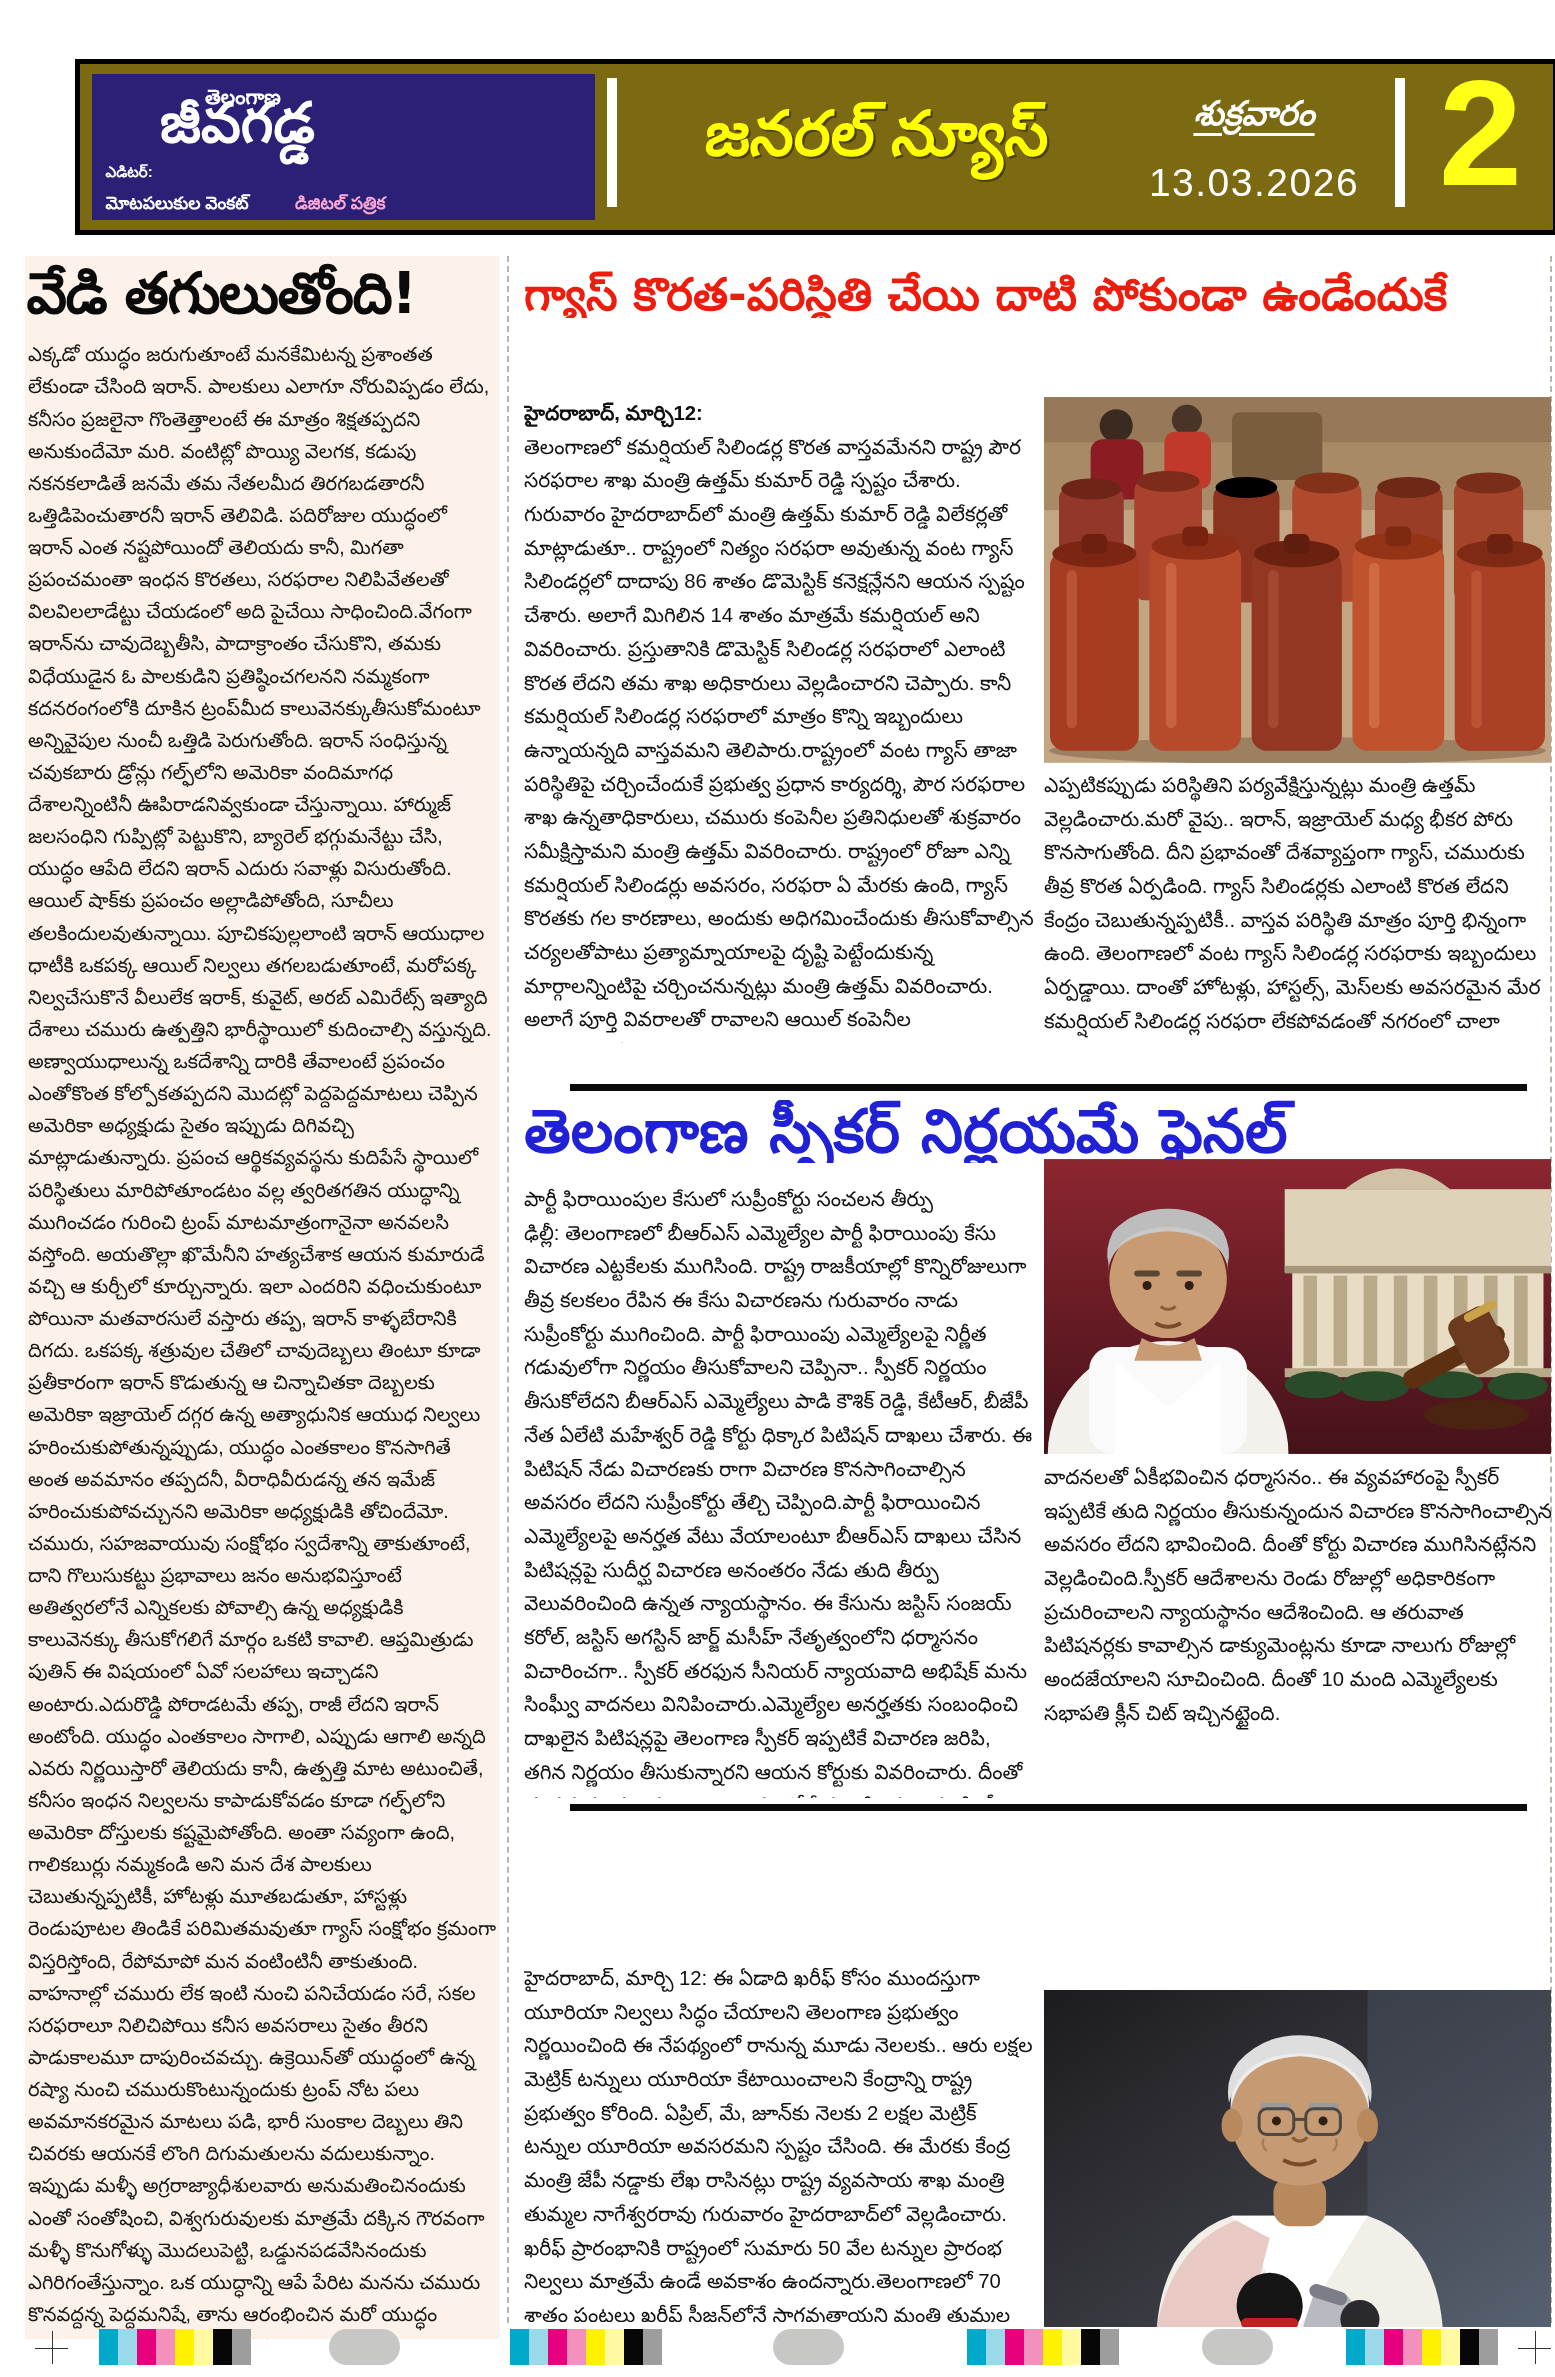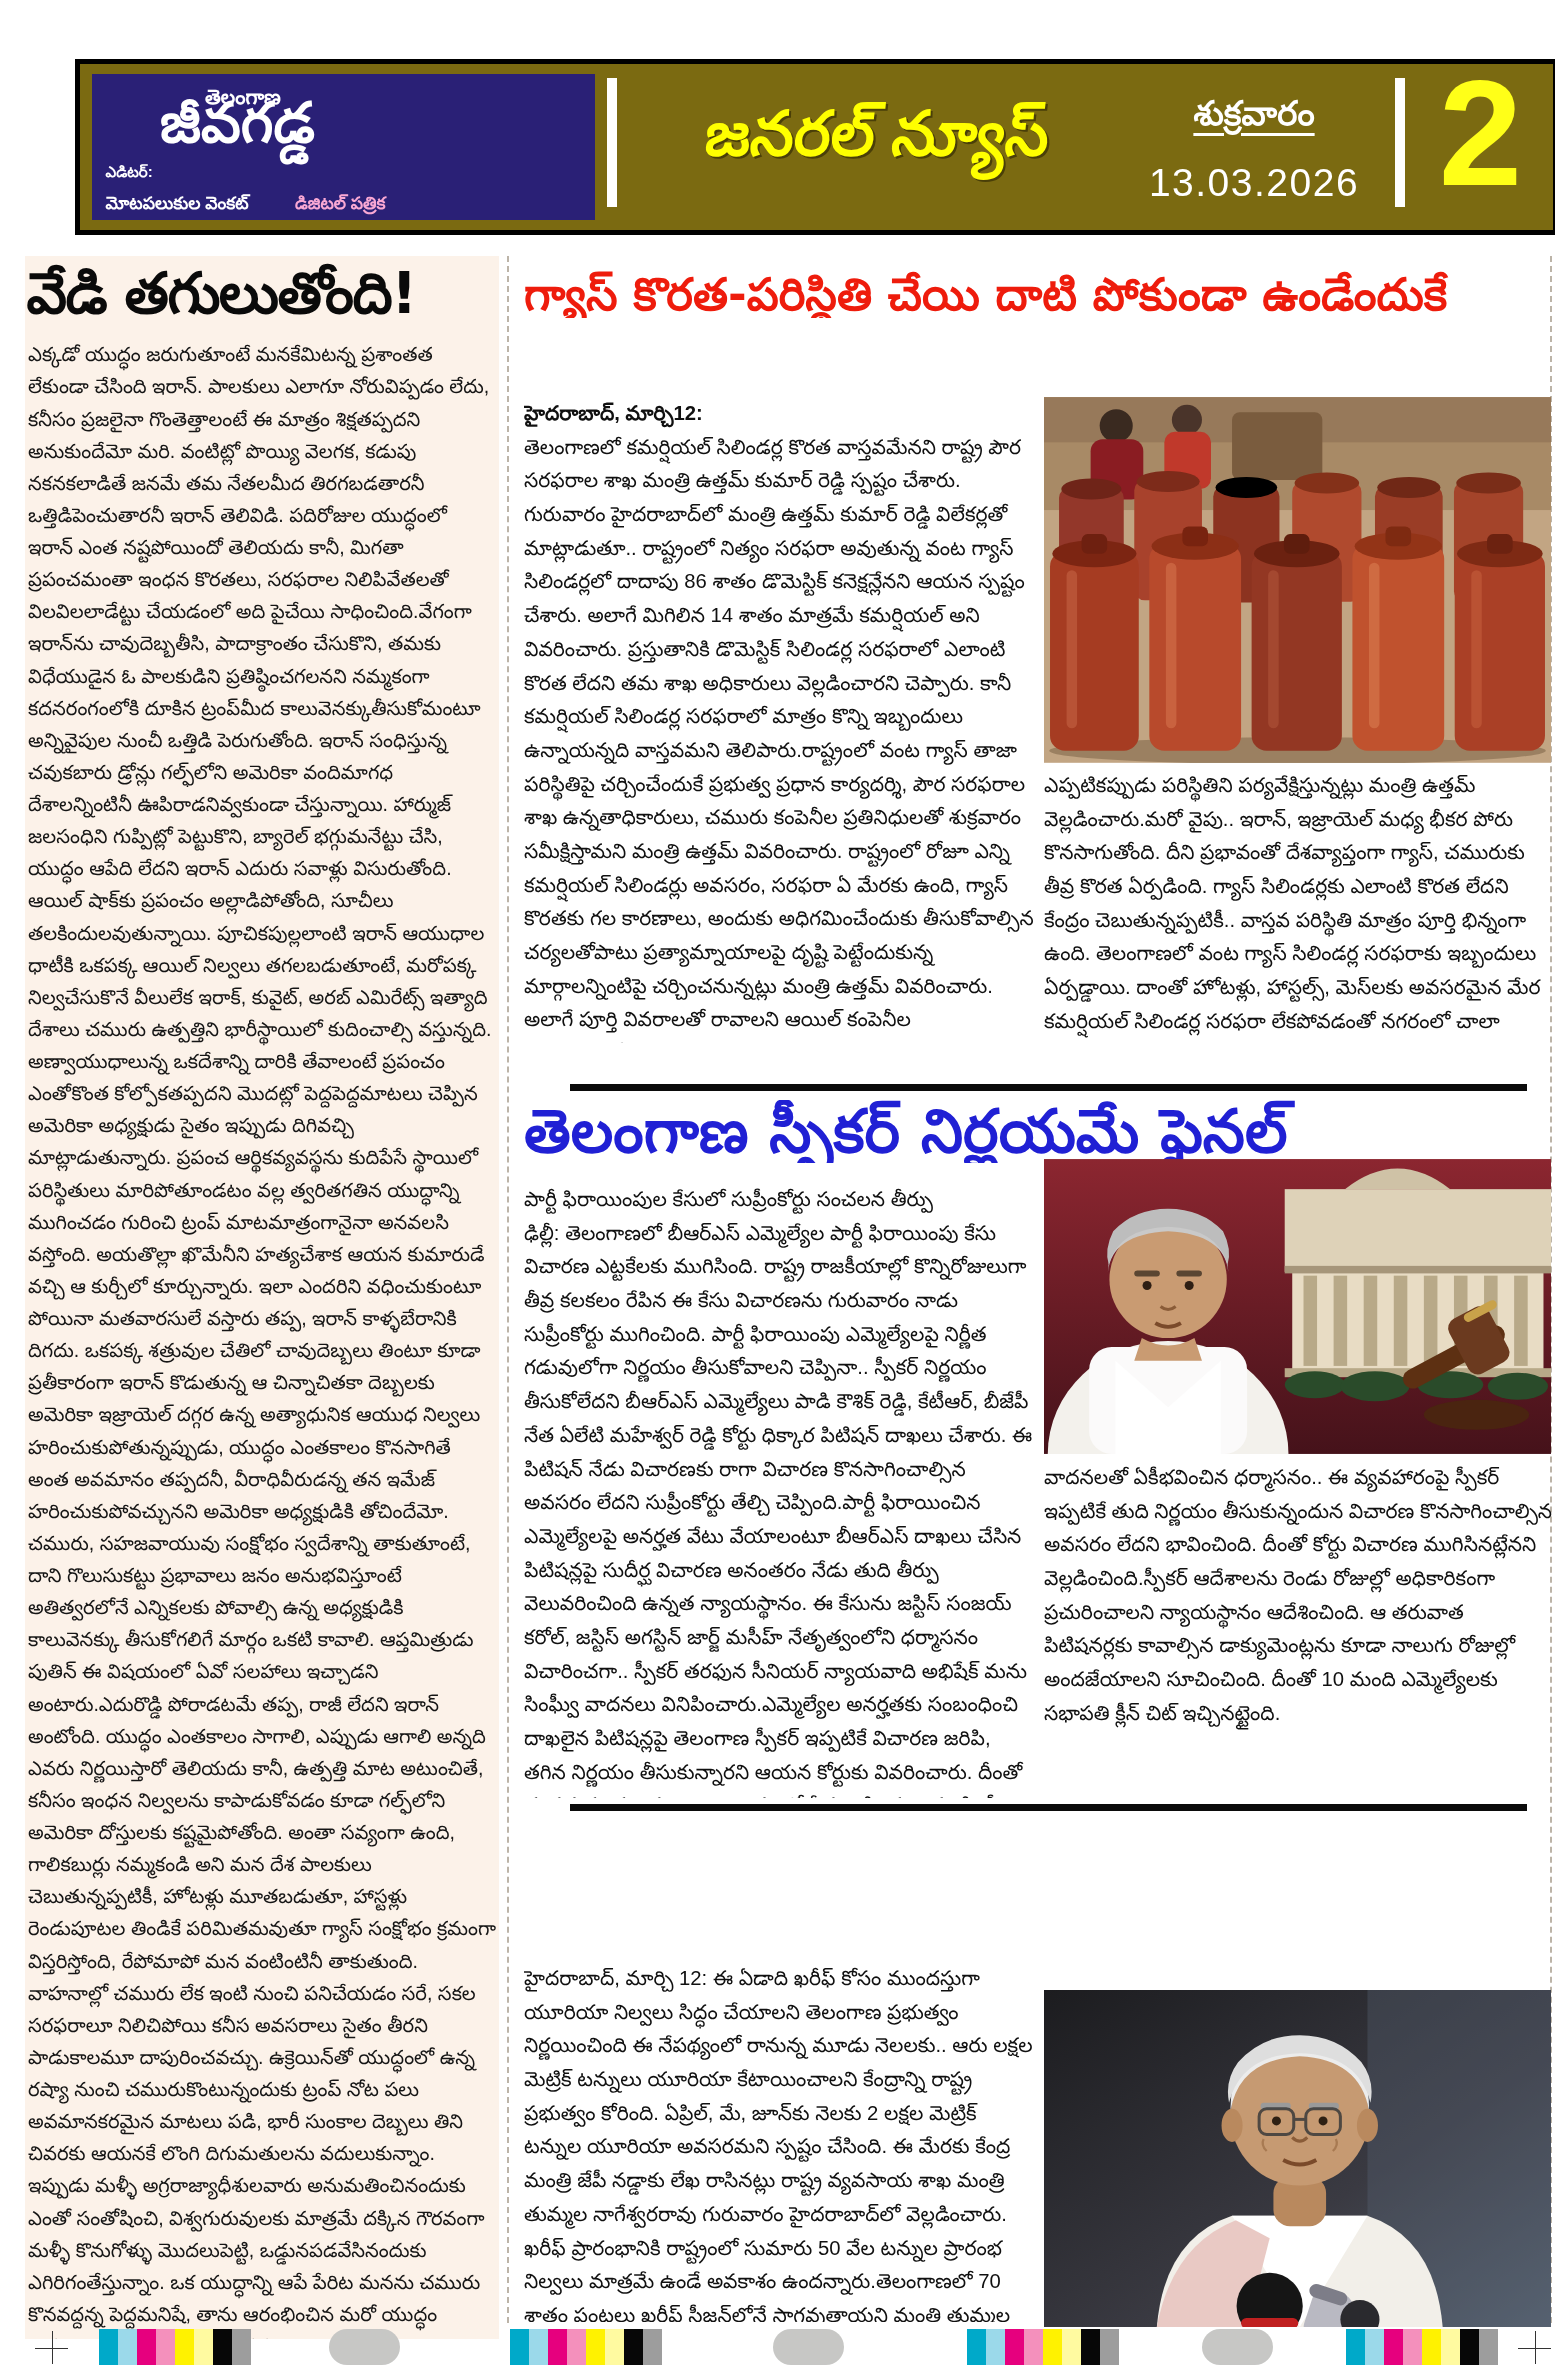--- a/index.html
+++ b/index.html
@@ -15,21 +15,21 @@
         font-weight:bold;color:#fff;line-height:1;font-family:"DejaVu Sans",sans-serif;}
   .editorLabel{position:absolute;left:13.5px;top:89px;font-size:15px;color:#fff;font-weight:bold;}
   .editorName{position:absolute;left:13.5px;top:119px;font-size:17.3px;color:#fff;font-weight:bold;}
   .edition{position:absolute;left:203px;top:119px;font-size:17.3px;color:#f9a8d4;font-weight:bold;}
   .vbar{position:absolute;top:13.5px;width:9.8px;height:129px;background:#fff;}
   #vbar1{left:527px;} #vbar2{left:1315px;}
   .sectionTitle{position:absolute;left:553px;top:36px;width:489px;text-align:center;
         font-size:62px;font-weight:bold;color:#ffff00;transform:skewX(-6deg);
         text-shadow:2.3px 2.3px 0 #4a3f08;line-height:1.1;}
   .dayBlock{position:absolute;left:1050px;top:30px;width:248px;text-align:center;color:#fff;}
-  .weekday{font-size:34px;font-weight:bold;text-decoration:underline;text-underline-offset:7.5px;}
+  .weekday{font-size:34px;font-weight:bold;text-decoration:underline;text-underline-offset:7.5px;font-style:italic;}
   .issueDate{font-size:39px;margin-top:19.6px;letter-spacing:1.5px;}
   .pageNum{position:absolute;left:1333px;top:-9px;width:135px;text-align:center;
         font-size:150px;font-weight:bold;color:#ffff18;line-height:1.05;}
 
   
   .vdash{position:absolute;top:256px;height:2067px;width:0;border-left:2.3px dashed #bcb4a8;}
   #vdashMid{left:507px;} #vdashRight{left:1550px;}
   .hrule{position:absolute;left:570px;width:957px;height:6.8px;background:#0b0b0b;}
   #rule1{top:1084px;} #rule2{top:1804px;}
 

